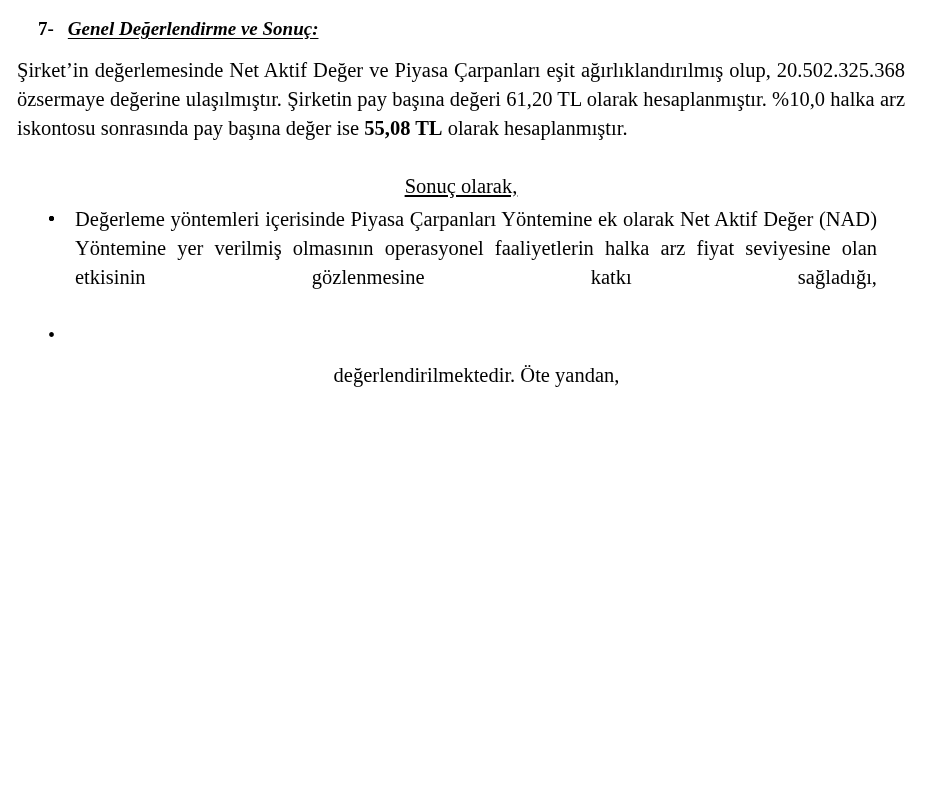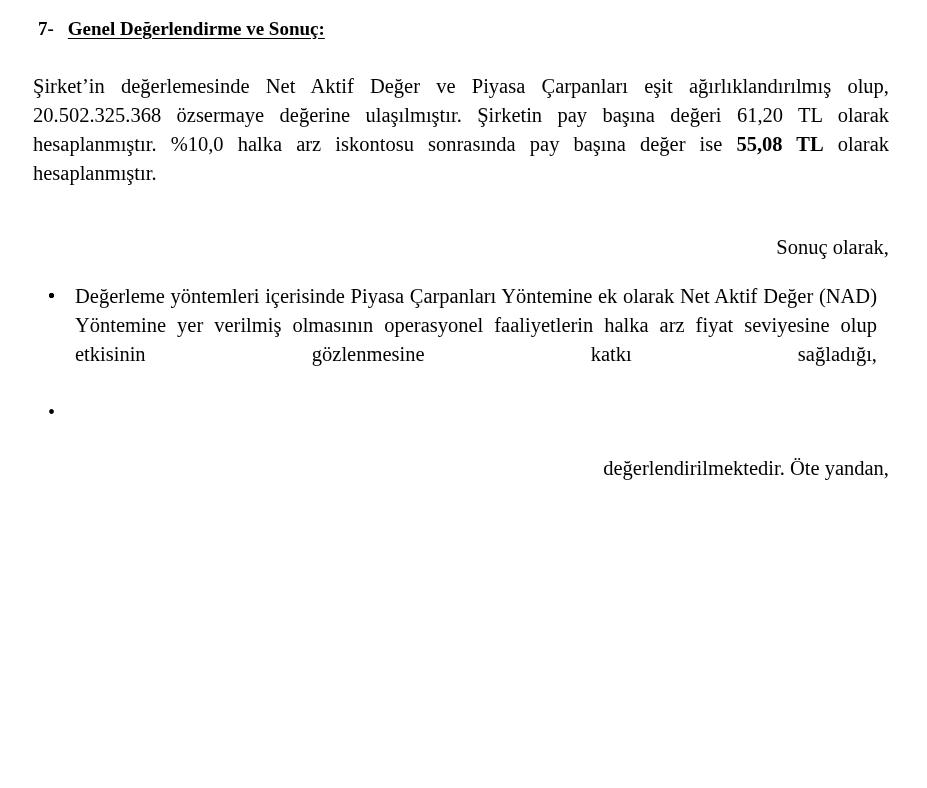--- a/index.html
+++ b/index.html
@@ -35,43 +35,45 @@
     font-weight: bold;
     line-height: 26px;
   }
   .heading-num {
     margin-right: 14px;
     white-space: nowrap;
   }
   .heading-title {
     text-decoration: underline;
     text-underline-offset: 3px;
+    font-style: italic;
   }
 
   
   .body-block {
-    margin: 16px;
+    margin: 0;
     padding: 0 22px 0 17px;
     font-size: 20.5px;
     line-height: 29px;
     text-align: justify;
     text-justify: inter-word;
     hyphens: none;
   }
   .p-intro {
     padding-top: 14px;
   }
   .p-sonuc {
     padding-top: 29px;
-    text-align: right;
+    text-align: center;
+    text-decoration: underline;
   }
   .p-deger {
     padding-top: 40px;
     padding-left: 48px;
-    text-align: right;
+    text-align: center;
   }
   b { font-weight: bold; }
 
   
   ul.bullets {
     list-style: none;
     margin: 0;
     padding: 0;
   }
   ul.bullets.first { padding-top: 4px; }
@@ -125,21 +127,21 @@
       <span class="bullet-dot">•</span>
     </li>
     <li>
       <span class="bullet-dot">•</span>
     </li>
     <li>
       <span class="bullet-dot">•</span>
     </li>
     <li>
       <span class="bullet-dot">•</span>
-      <span class="li-text">Değerleme yöntemleri içerisinde Piyasa Çarpanları Yöntemine ek olarak Net Aktif Değer (NAD) Yöntemine yer verilmiş olmasının operasyonel faaliyetlerin halka arz fiyat seviyesine olup etkisinin gözlenmesine katkı sağladığı,</span>
+      <span class="li-text">Değerleme yöntemleri içerisinde Piyasa Çarpanları Yöntemine ek olarak Net Aktif Değer (NAD) Yöntemine yer verilmiş olmasının operasyonel faaliyetlerin halka arz fiyat seviyesine olan etkisinin gözlenmesine katkı sağladığı,</span>
     </li>
     <li>
       <span class="bullet-dot">•</span>
     </li>
   </ul>
 
   <p class="body-block p-deger">değerlendirilmektedir. Öte yandan,</p>
 
   <ul class="bullets second">
     

